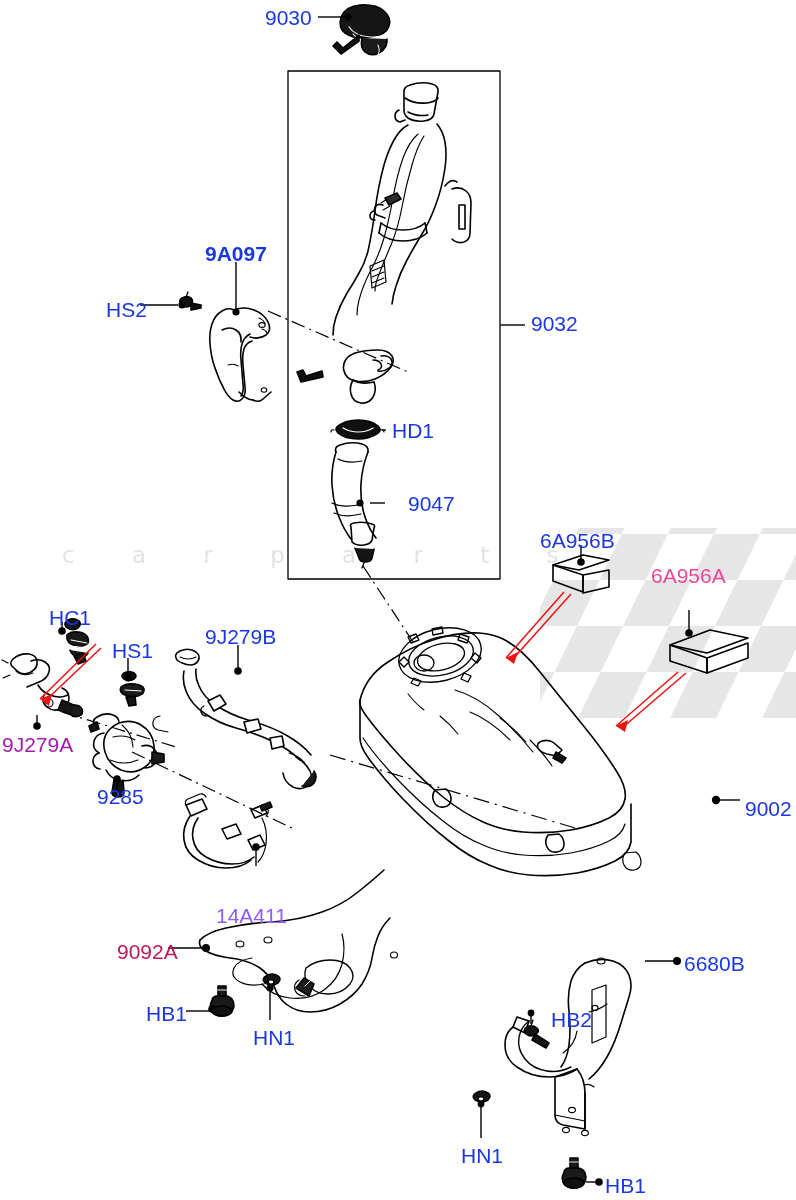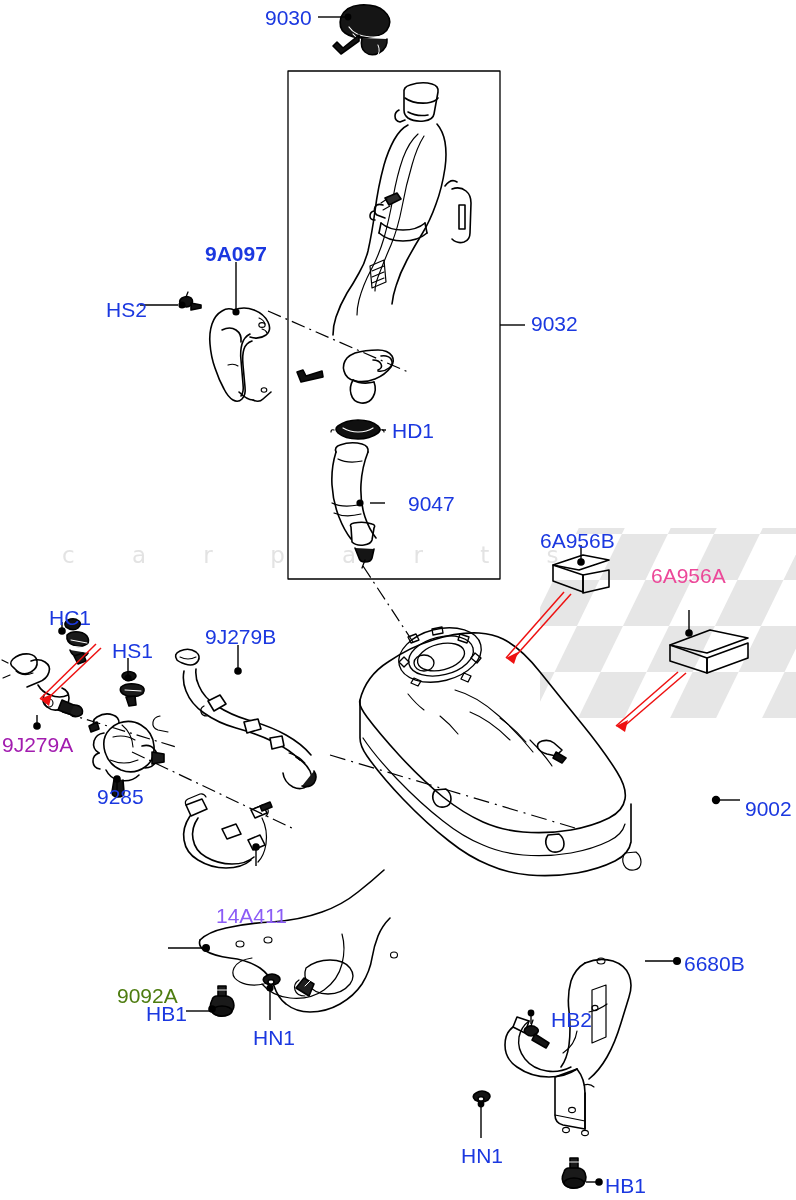--- a/index.html
+++ b/index.html
@@ -466,21 +466,21 @@
       <div class="lbl" style="left: 408px; top: 492px; color: rgb(27, 56, 224);">9047</div>
       <div class="lbl" style="left: 540px; top: 529px; color: rgb(27, 56, 224);">6A956B</div>
       <div class="lbl" style="left: 651px; top: 564px; color: #ec4899;">6A956A</div>
       <div class="lbl" style="left: 49px; top: 606px; color: rgb(27, 56, 224);">HC1</div>
       <div class="lbl" style="left: 112px; top: 639px; color: rgb(27, 56, 224);">HS1</div>
       <div class="lbl" style="left: 205px; top: 625px; color: rgb(27, 56, 224);">9J279B</div>
       <div class="lbl" style="left: 2px; top: 733px; color: #a21caf;">9J279A</div>
       <div class="lbl" style="left: 97px; top: 785px; color: rgb(27, 56, 224);">9285</div>
       <div class="lbl" style="left: 745px; top: 797px; color: rgb(27, 56, 224); text-align: right;">9002</div>
       <div class="lbl" style="left: 216px; top: 872px; color: #8b5cf6; margin-top: 32px;">14A411</div>
-      <div class="lbl" style="left: 117px; top: 984px; color: #4d7c0f;">9092A</div>
+      <div class="lbl" style="left: 117px; top: 940px; color: #be185d;">9092A</div>
       <div class="lbl" style="left: 684px; top: 952px; color: rgb(27, 56, 224);">6680B</div>
       <div class="lbl" style="left: 146px; top: 1002px; color: rgb(27, 56, 224);">HB1</div>
       <div class="lbl" style="left: 253px; top: 1026px; color: rgb(27, 56, 224);">HN1</div>
       <div class="lbl" style="left: 513px; top: 1008px; color: rgb(27, 56, 224); margin-left: 38px;">HB2</div>
       <div class="lbl" style="left: 461px; top: 1144px; color: rgb(27, 56, 224);">HN1</div>
       <div class="lbl" style="left: 605px; top: 1174px; color: rgb(27, 56, 224);">HB1</div>
     </div>
 
 </div>
 

